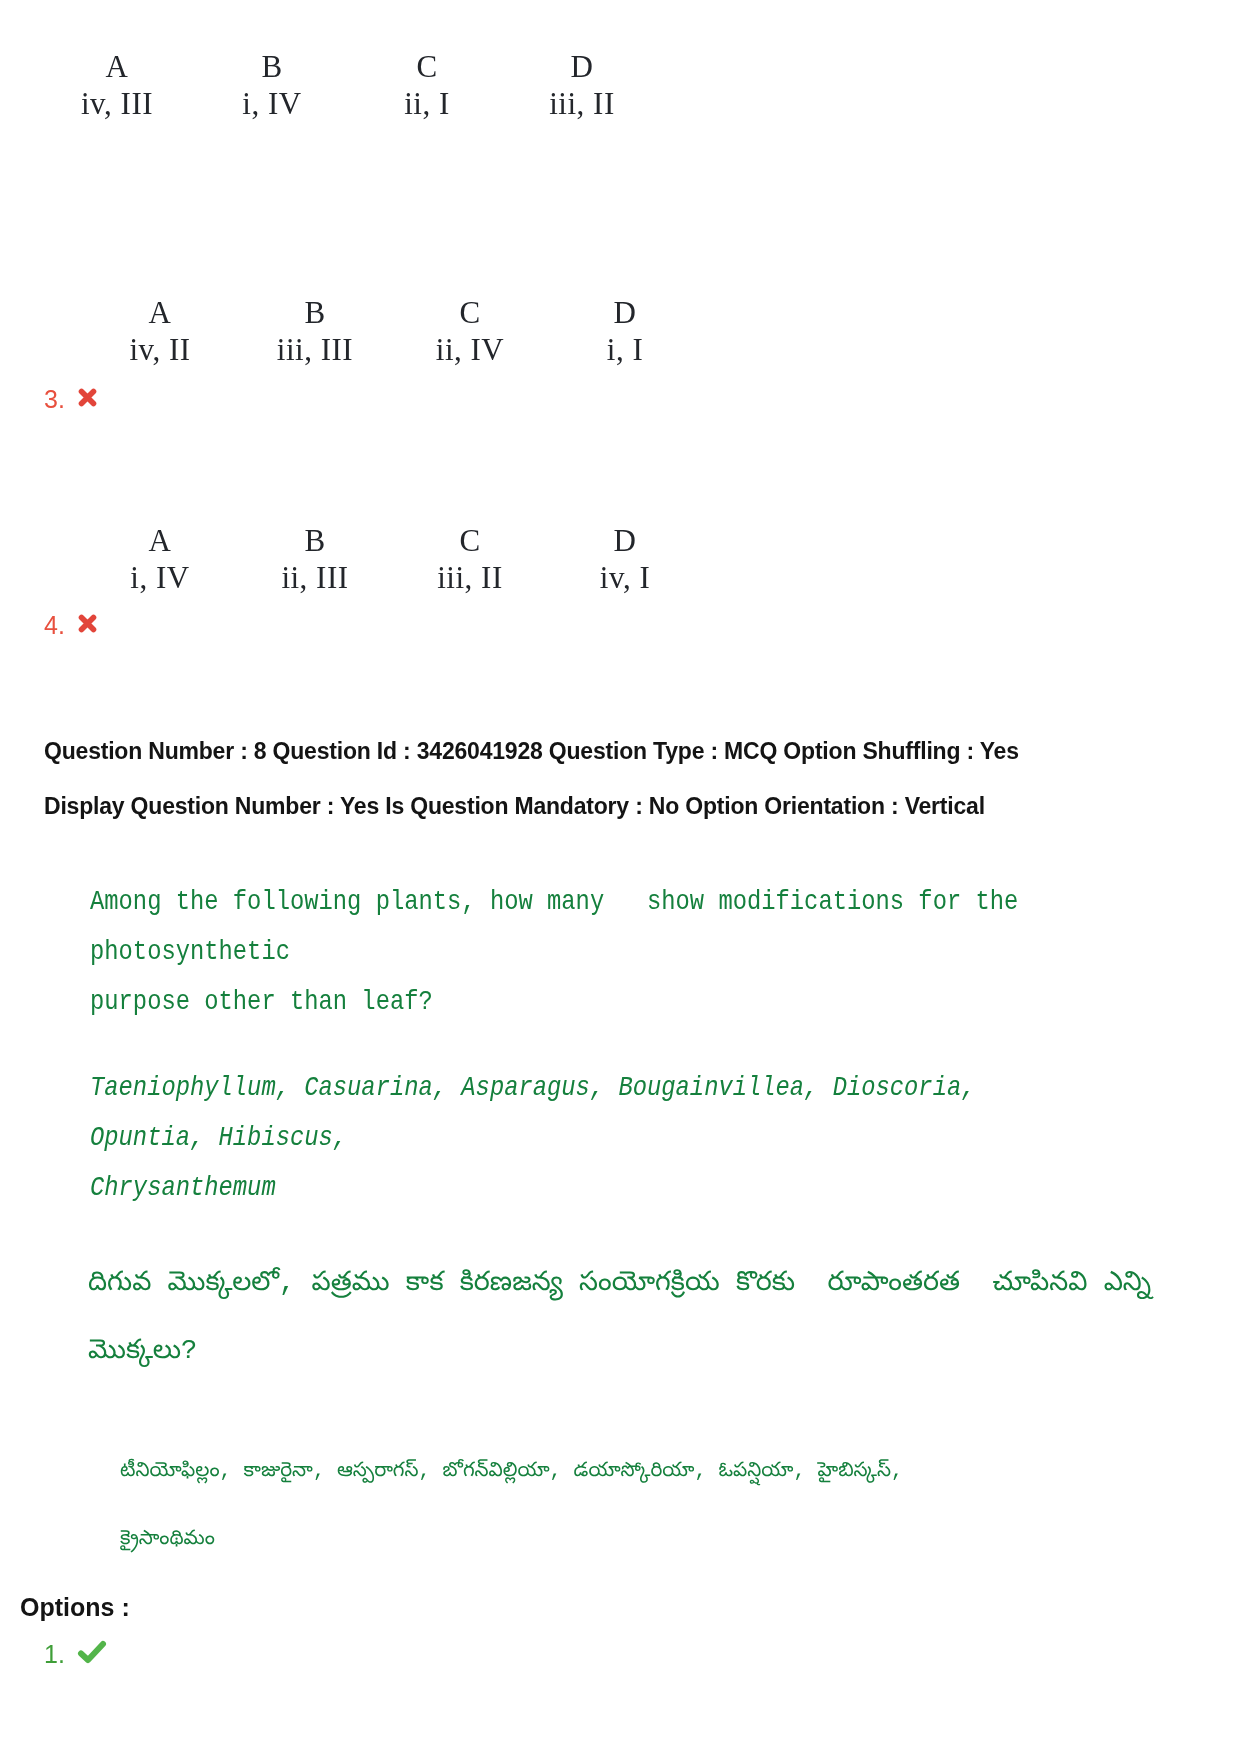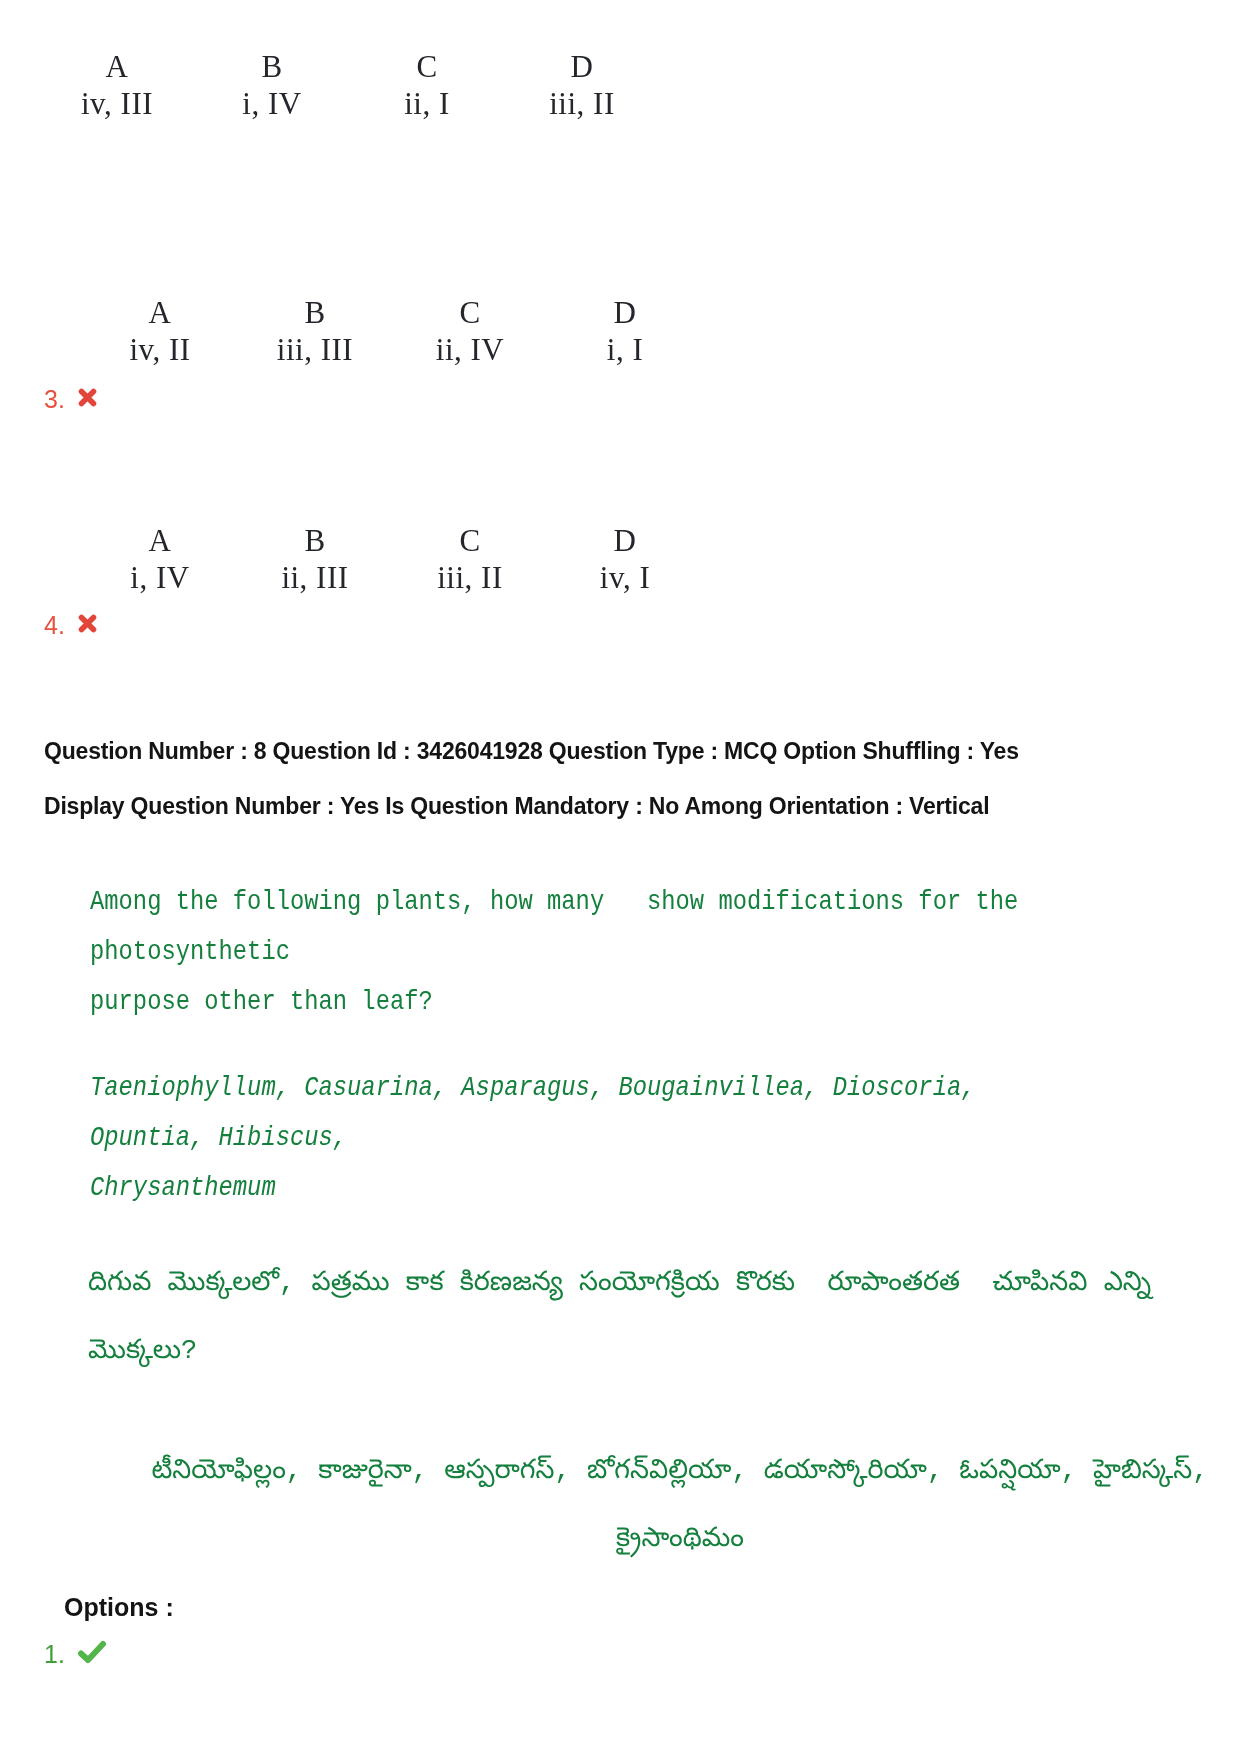--- a/index.html
+++ b/index.html
@@ -95,29 +95,28 @@
     font-style: italic;
   }
   .q-telugu1 {
     margin: 36px 0 0 88px;
     font-size: 27px;
     line-height: 68px;
     transform: none;
   }
   .q-telugu2 {
     margin: 52px 0 0 120px;
-    font-size: 27px;
+    font-size: 20px;
     line-height: 68px;
     transform: none;
-    text-align: center;
   }
 
   
   .options-label {
-    margin: 18px 0 0 64px;
+    margin: 18px 0 0 20px;
     font-size: 25px;
     font-weight: bold;
     line-height: 32px;
     color: #141414;
   }
   .opt1-row { margin-top: 16px; }
 </style>
 </head>
 <body>
 
@@ -203,21 +202,21 @@
         <svg width="21" height="21" viewBox="0 0 21 21">
           <path d="M4.5 4.5 L16.5 16.5 M16.5 4.5 L4.5 16.5" stroke="#e2453a" stroke-width="5.6" stroke-linecap="round" fill="none"></path>
         </svg>
       </span>
     </div>
 
   </section>
 
   <section class="meta">
     <div class="meta-line">Question Number : 8 Question Id : 3426041928 Question Type : MCQ Option Shuffling : Yes</div>
-    <div class="meta-line">Display Question Number : Yes Is Question Mandatory : No Among Orientation : Vertical</div>
+    <div class="meta-line">Display Question Number : Yes Is Question Mandatory : No Option Orientation : Vertical</div>
   </section>
 
   <section class="qbody">
     <div class="qline q-english">Among the following plants, how many   show modifications for the photosynthetic
 purpose other than leaf?</div>
     <div class="qline q-plants">Taeniophyllum, Casuarina, Asparagus, Bougainvillea, Dioscoria, Opuntia, Hibiscus,
 Chrysanthemum</div>
     <div class="qline q-telugu1">దిగువ మొక్కలలో, పత్రము కాక కిరణజన్య సంయోగక్రియ కొరకు  రూపాంతరత  చూపినవి ఎన్ని
 మొక్కలు?</div>
     <div class="qline q-telugu2">టీనియోఫిల్లం, కాజురైనా, ఆస్పరాగస్, బోగన్‌విల్లియా, డయాస్కోరియా, ఓపన్షియా, హైబిస్కస్,

